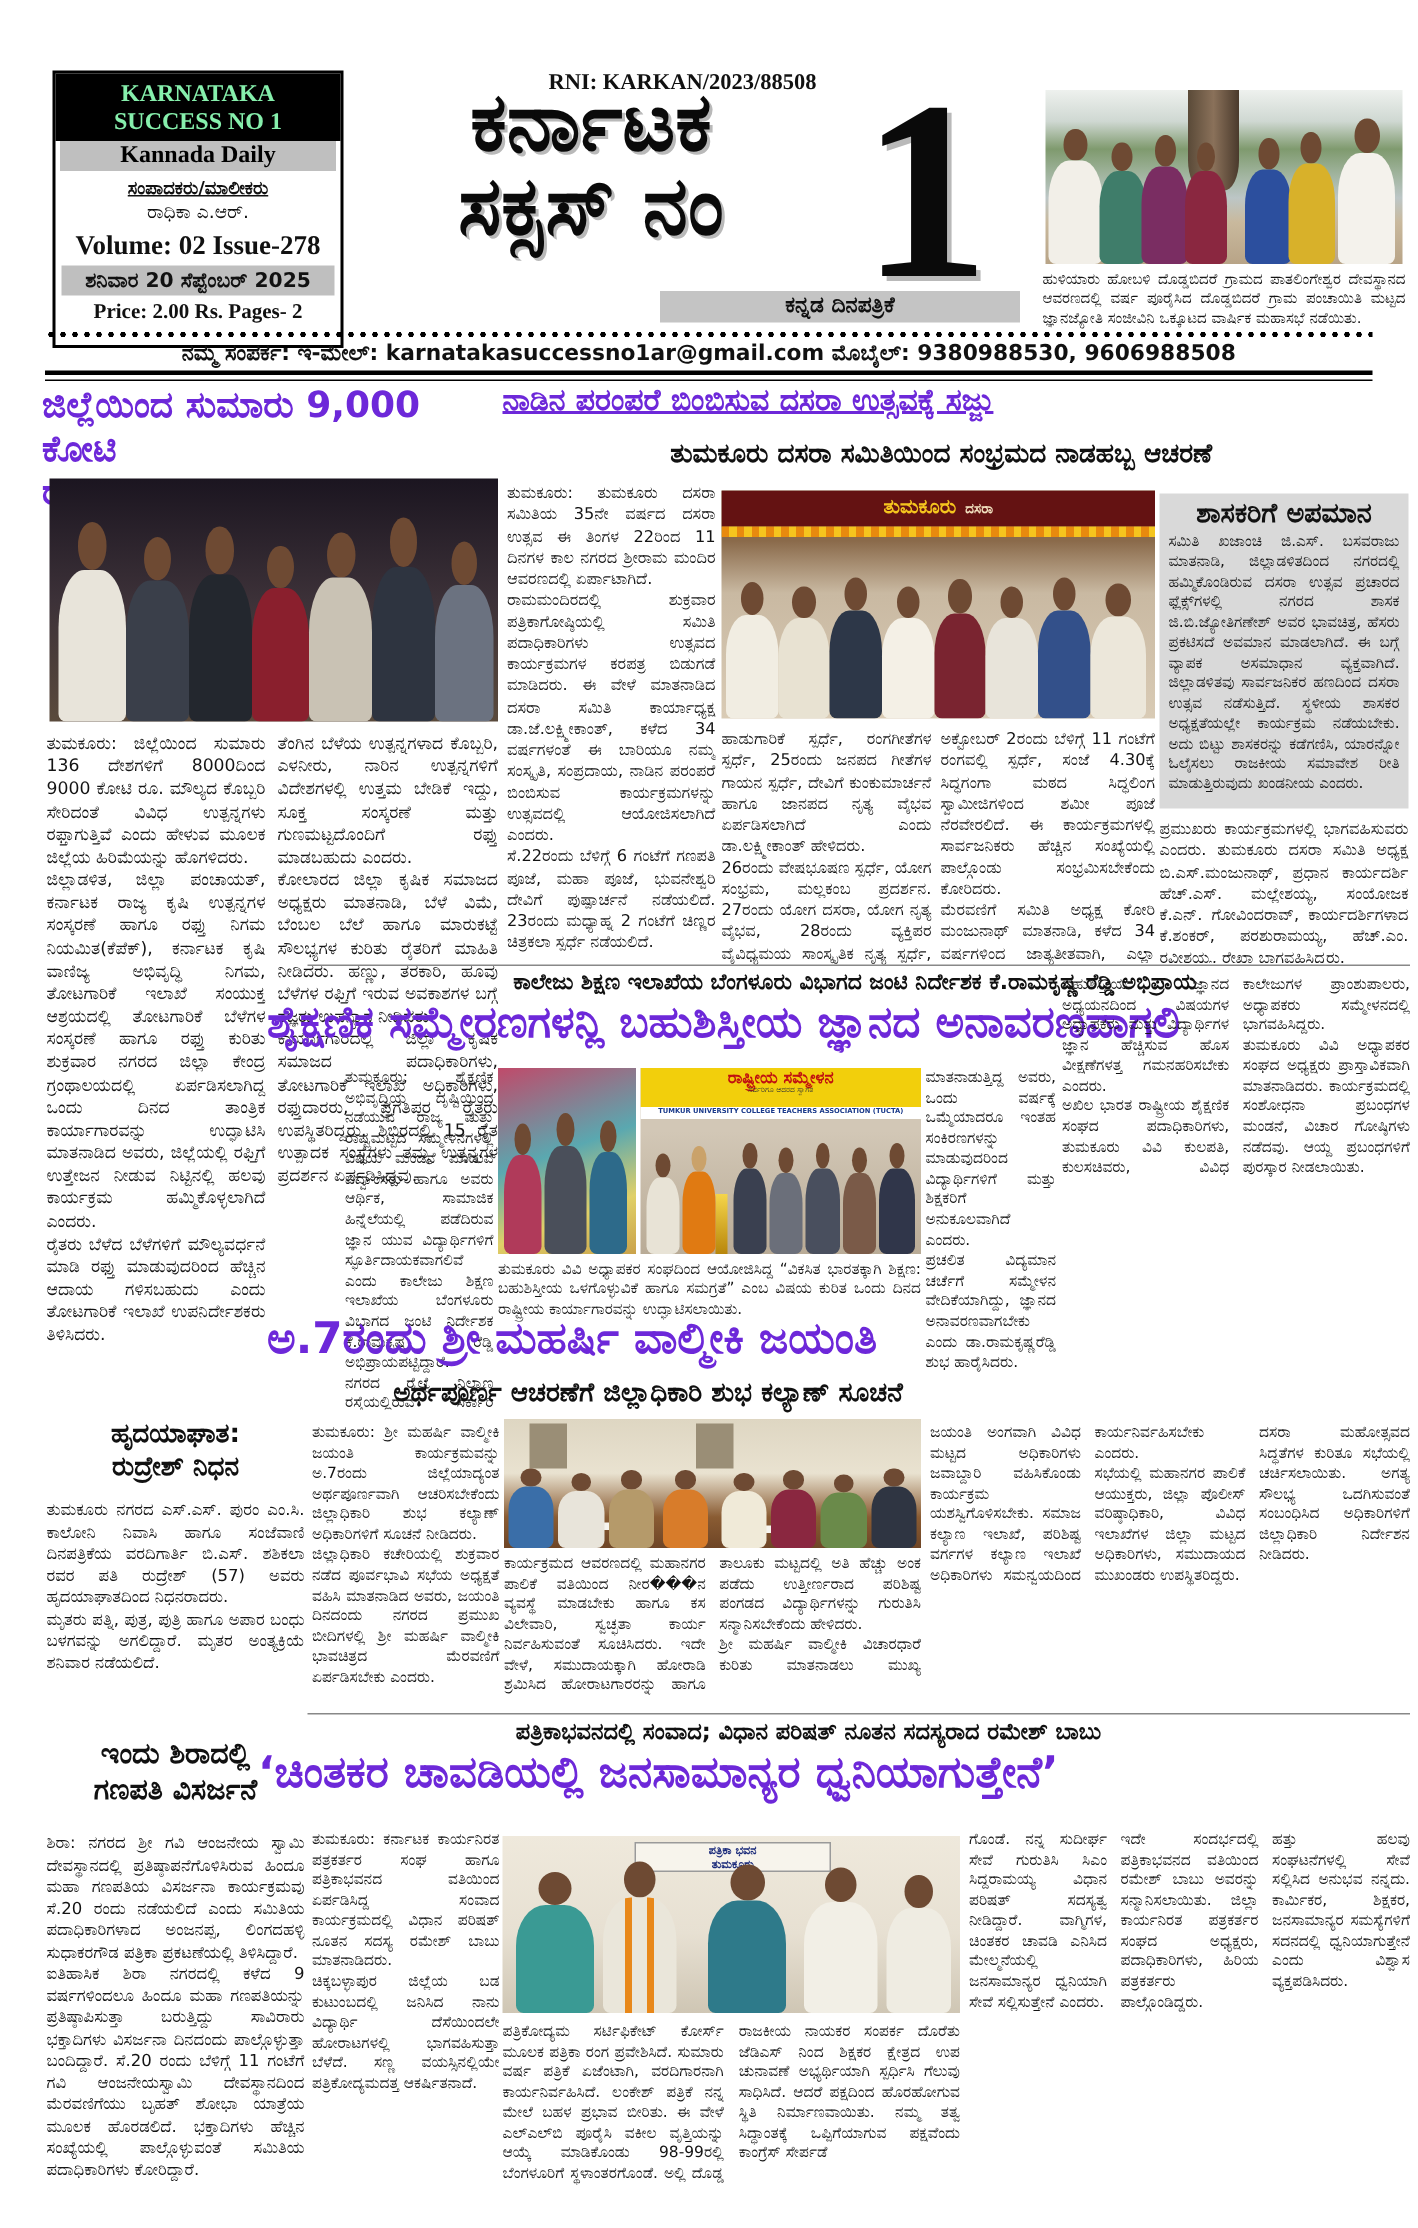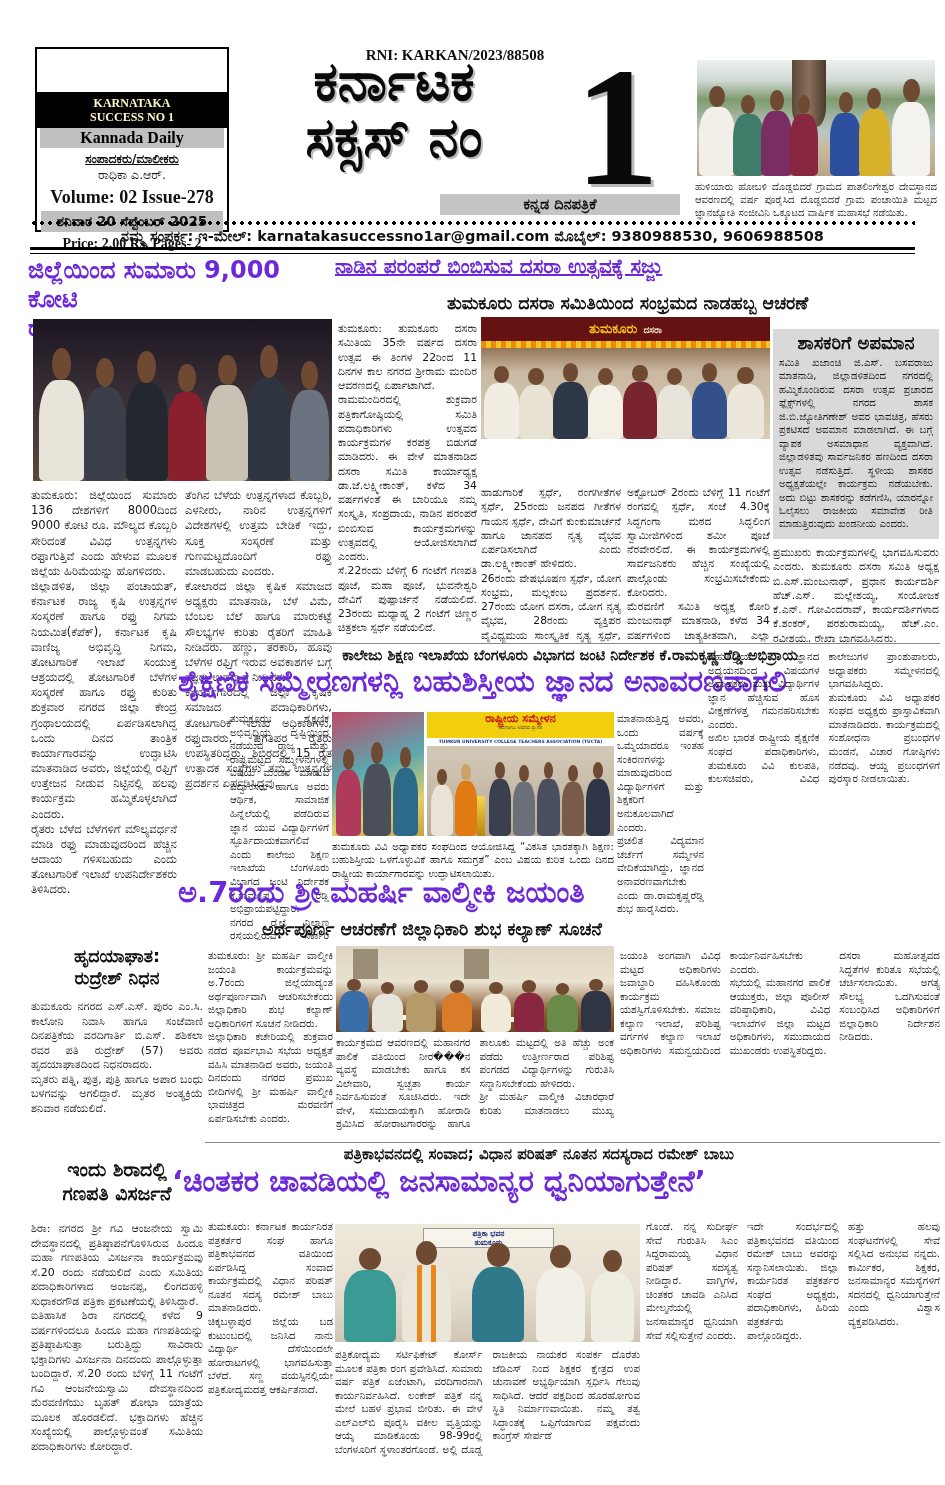--- a/index.html
+++ b/index.html
@@ -4,22 +4,22 @@
 <style>
   html,body{margin:0;padding:0;background:#ffffff;}
   .page{position:relative;width:945px;height:1485px;margin:0 auto;background:#fff;
         font-family:"DejaVu Sans","Liberation Sans",sans-serif;color:#111;overflow:hidden;}
   .abs{position:absolute;}
   .body-text{font-size:11.5px;line-height:1.32;text-align:justify;white-space:pre-line;
              overflow:hidden;color:#141414;}
 
   
   #mast-left{left:35px;top:47px;width:190px;height:181px;border:2px solid #000;text-align:center;background:#fff;}
-  .mlb1{background:#000;color:#fef9c3;font-family:"Liberation Serif",serif;font-weight:bold;
-        font-size:12px;line-height:1.2;padding:4px 2px 3px;margin-top:43px;}
+  .mlb1{background:#000;color:#86efac;font-family:"Liberation Serif",serif;font-weight:bold;
+        font-size:16px;line-height:1.2;padding:4px 2px 3px;}
   .mlb2{background:#bfbfbf;color:#000;font-family:"Liberation Serif",serif;font-weight:bold;
         font-size:16px;margin:0 3px;padding:1px 0;}
   .mlb-ed{font-size:12px;font-weight:bold;text-decoration:underline;margin-top:4px;}
   .mlb-owner{font-size:12.5px;margin-top:1px;}
   .mlb-vol{font-family:"Liberation Serif",serif;font-weight:bold;font-size:18px;margin-top:4px;}
   .mlb-date{background:#bfbfbf;font-weight:bold;font-size:13.5px;margin:3px 4px 0;padding:2px 0;}
   .mlb-price{font-family:"Liberation Serif",serif;font-weight:bold;font-size:14px;margin-top:4px;}
 
   #rni{left:240px;top:47px;width:430px;font-family:"Liberation Serif",serif;
        font-weight:bold;font-size:15px;text-align:center;}
@@ -80,21 +80,21 @@
   #v-below{left:336px;top:1036px;width:278px;height:106px;column-count:2;column-gap:9px;font-size:10.3px;}
   #v-right{left:620px;top:949px;width:320px;height:193px;column-count:3;column-gap:9px;font-size:10.3px;}
 
   #b-sep{left:205px;top:1142px;width:735px;border-top:1px solid #888;}
   #b-cl{left:208px;top:1220px;width:125px;height:260px;font-size:10.3px;}
   #b-photo{left:335px;top:1224px;width:305px;height:118px;}
   #b-below{left:335px;top:1348px;width:305px;height:132px;column-count:2;column-gap:10px;font-size:10.3px;}
   #b-right{left:646px;top:1220px;width:294px;height:260px;column-count:3;column-gap:9px;font-size:10.3px;}
 
   #a1-photo{left:33px;top:319px;width:299px;height:162px;}
-  #d-photo{left:481px;top:317px;width:289px;height:122px;}
+  #d-photo{left:481px;top:327px;width:289px;height:152px;}
 
   
   .photo{position:absolute;overflow:hidden;background:#cfc7b8;}
   .pn{position:absolute;bottom:0;}
   .pn::before{content:"";display:block;width:44%;height:24%;margin:0 auto;
               background:var(--h,#6e4a33);border-radius:50%;}
   .pn::after{content:"";display:block;width:100%;height:76%;
              background:var(--c,#cfcfcf);border-radius:38% 38% 5px 5px;}
   .banner-red{position:absolute;top:0;left:0;right:0;height:24px;background:#641212;
               color:#f5c51e;font-weight:bold;font-size:13px;line-height:24px;text-align:center;}

